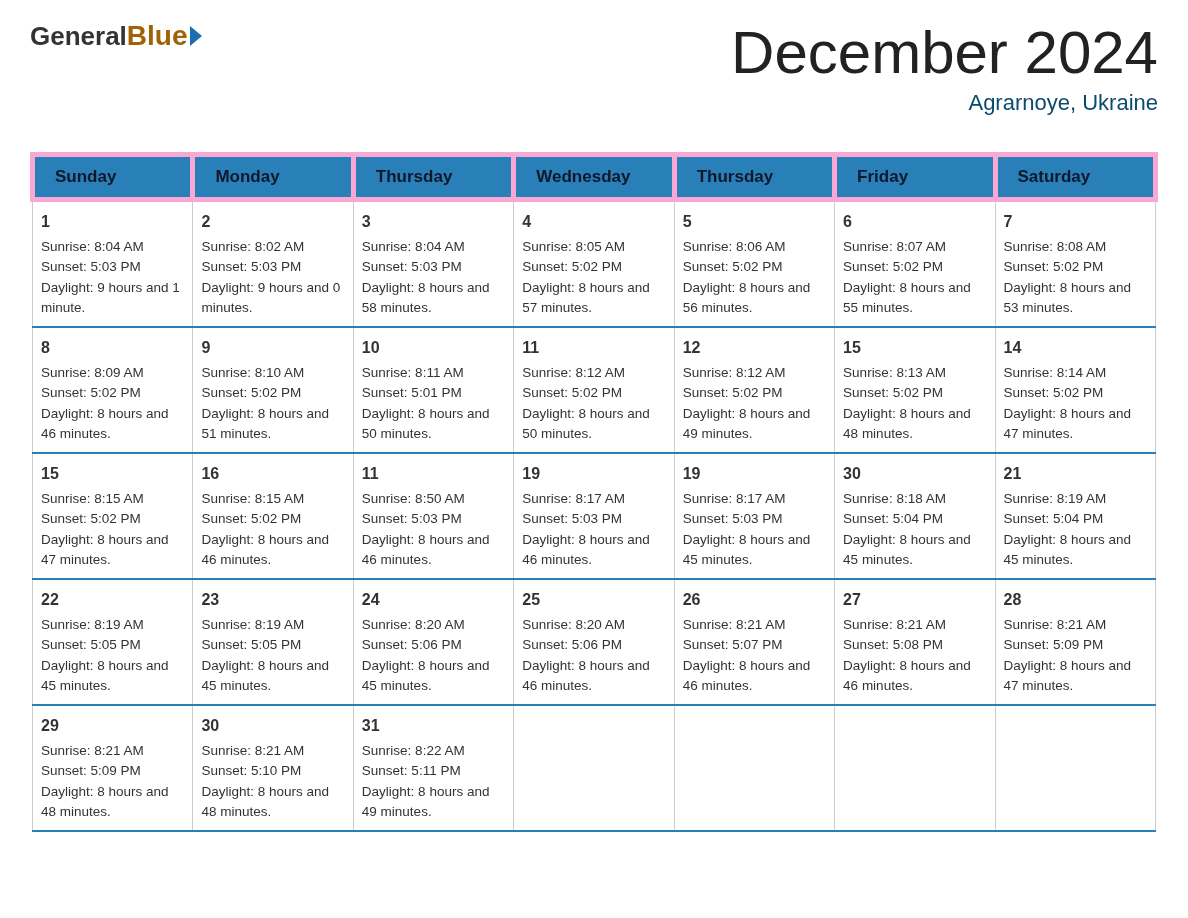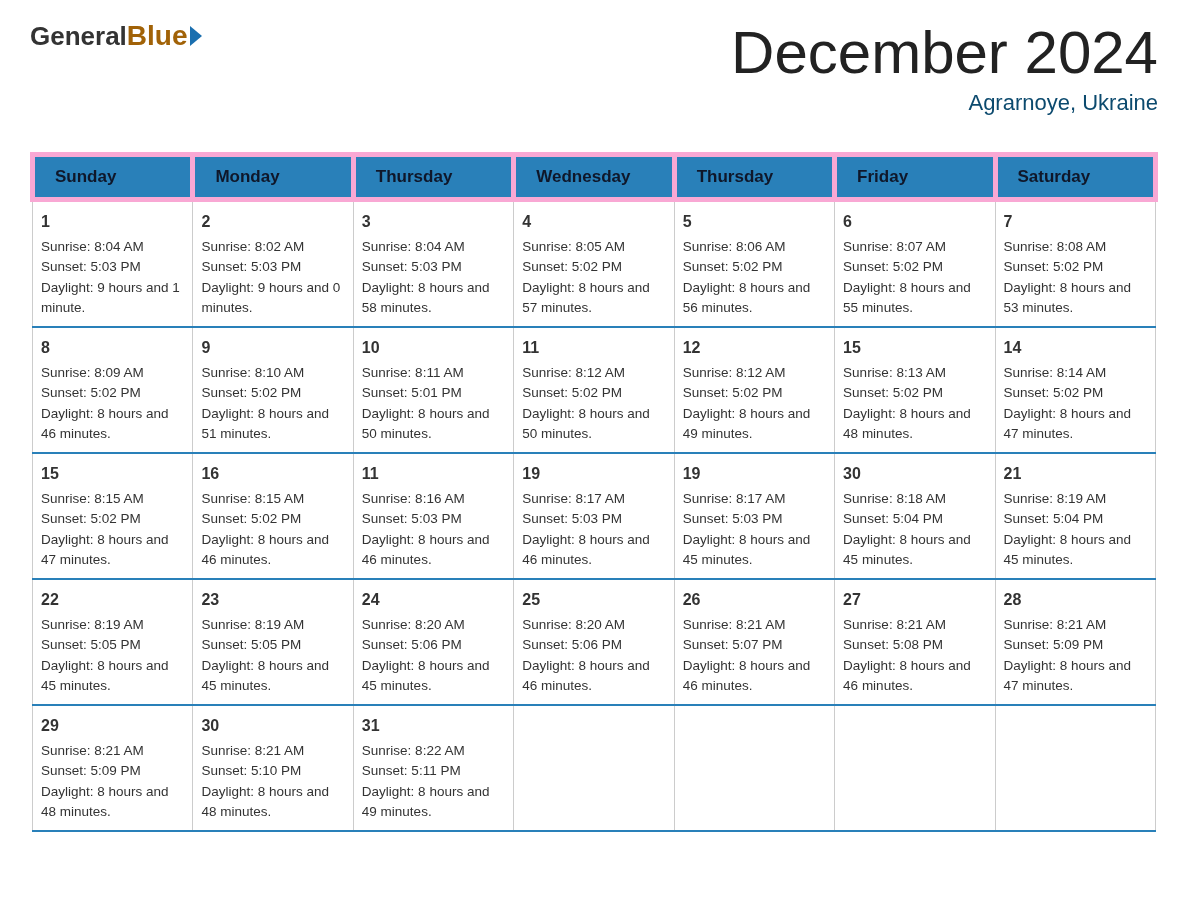--- a/index.html
+++ b/index.html
@@ -226,21 +226,21 @@
           <span>Daylight: 8 hours and 47 minutes.</span>
         </td>
         <td>
           <span class="day-number">16</span>
           <span>Sunrise: 8:15 AM</span><br>
           <span>Sunset: 5:02 PM</span><br>
           <span>Daylight: 8 hours and 46 minutes.</span>
         </td>
         <td>
           <span class="day-number">11</span>
-          <span>Sunrise: 8:16 AM</span><br>
+          <span>Sunrise: 8:50 AM</span><br>
           <span>Sunset: 5:03 PM</span><br>
           <span>Daylight: 8 hours and 46 minutes.</span>
         </td>
         <td>
           <span class="day-number">19</span>
           <span>Sunrise: 8:17 AM</span><br>
           <span>Sunset: 5:03 PM</span><br>
           <span>Daylight: 8 hours and 46 minutes.</span>
         </td>
         <td>

